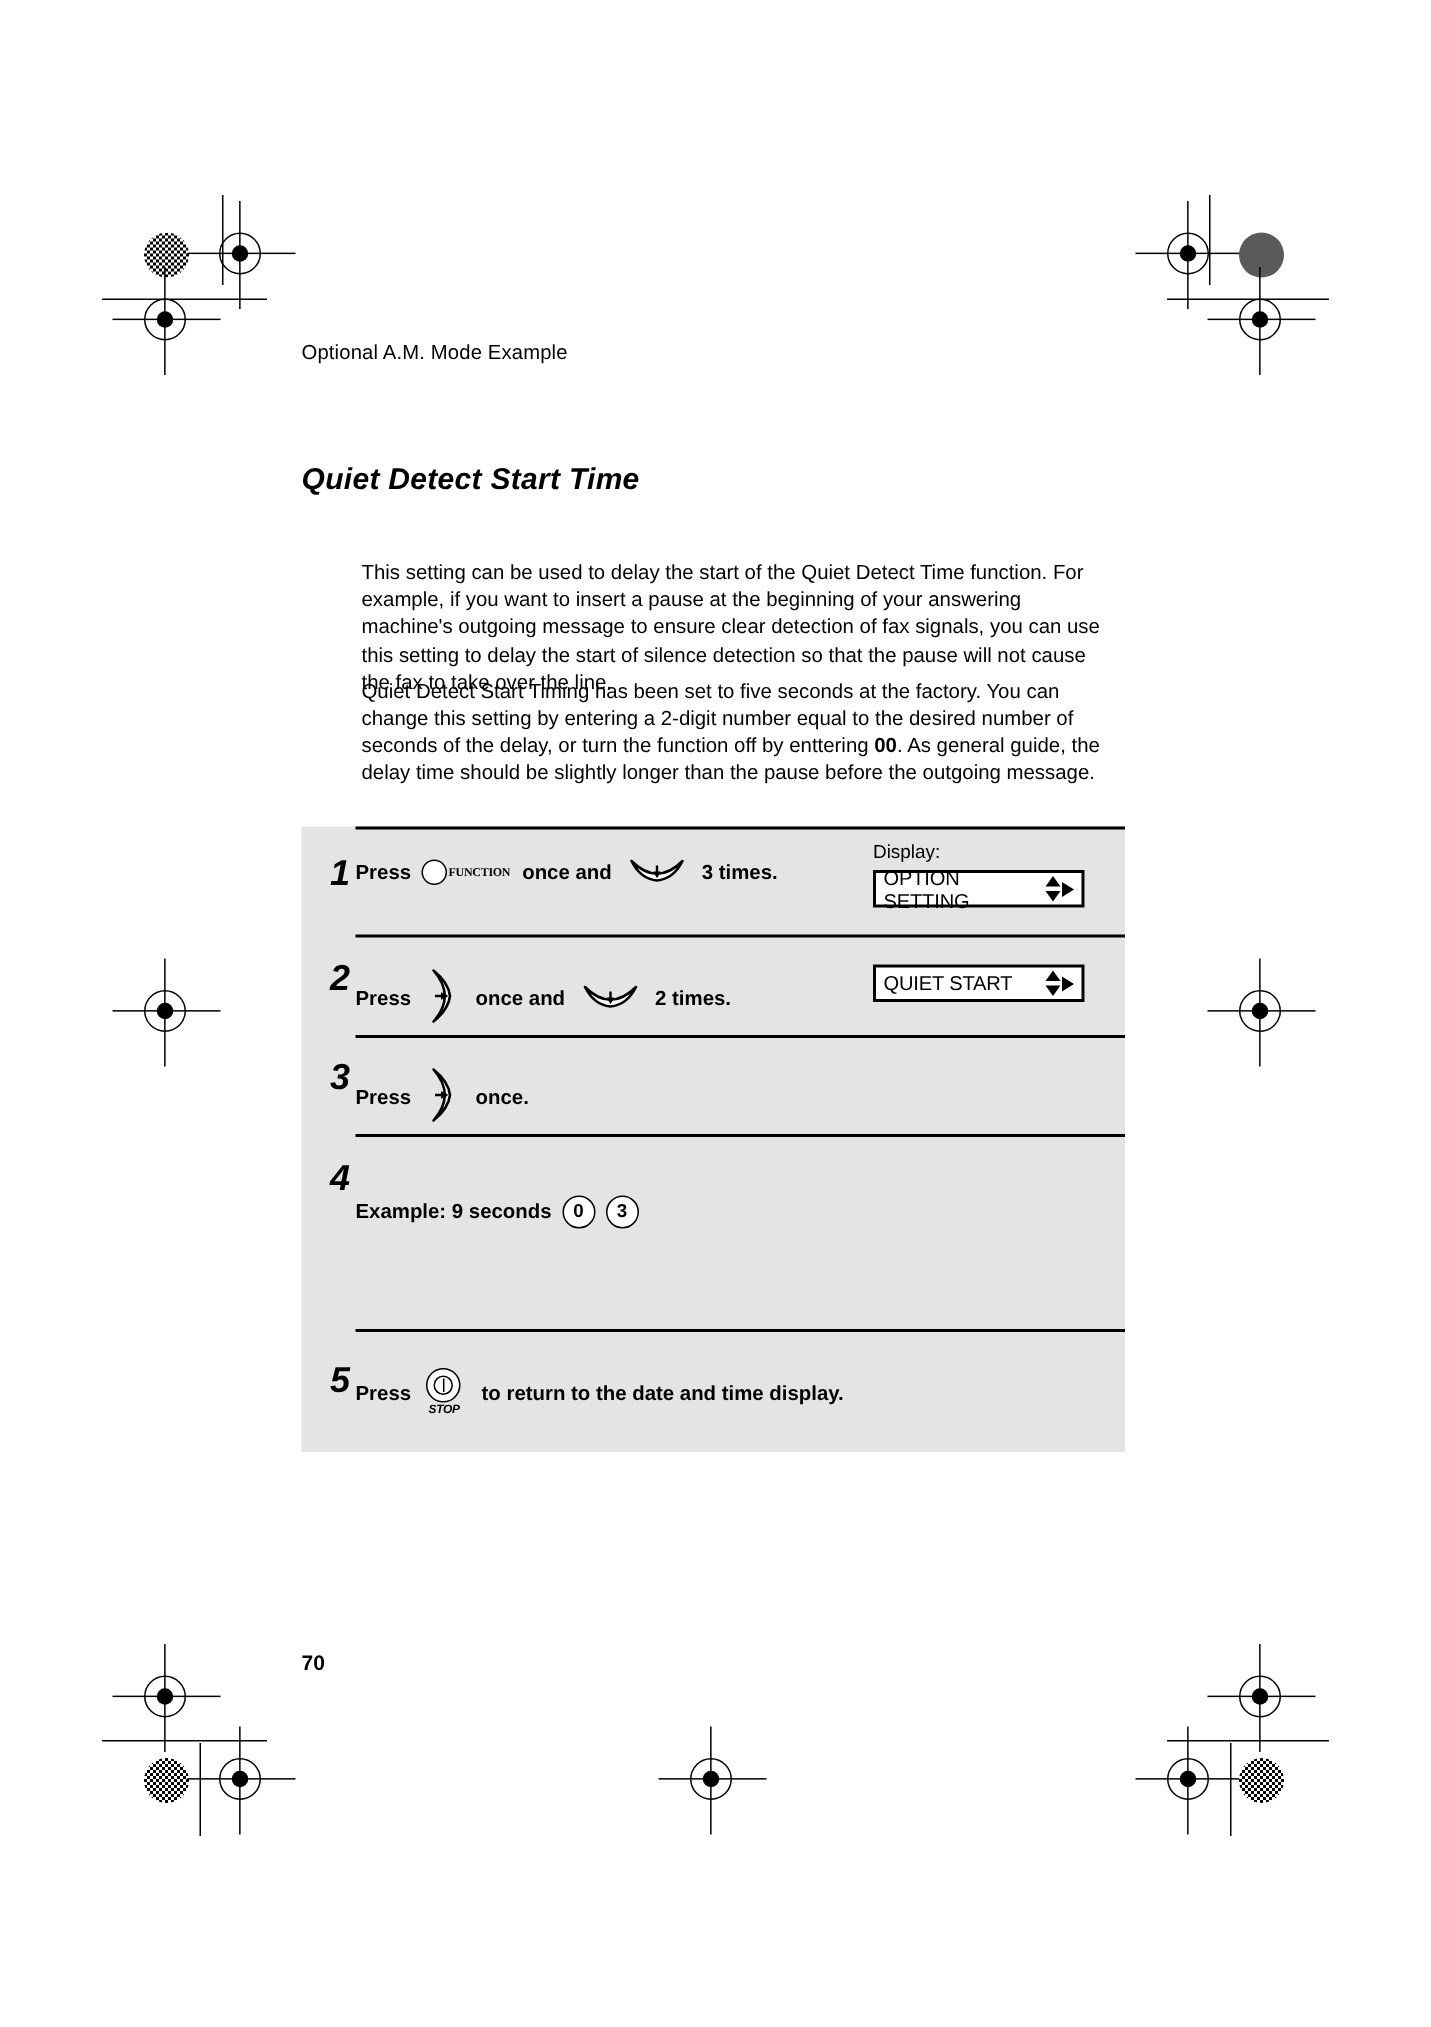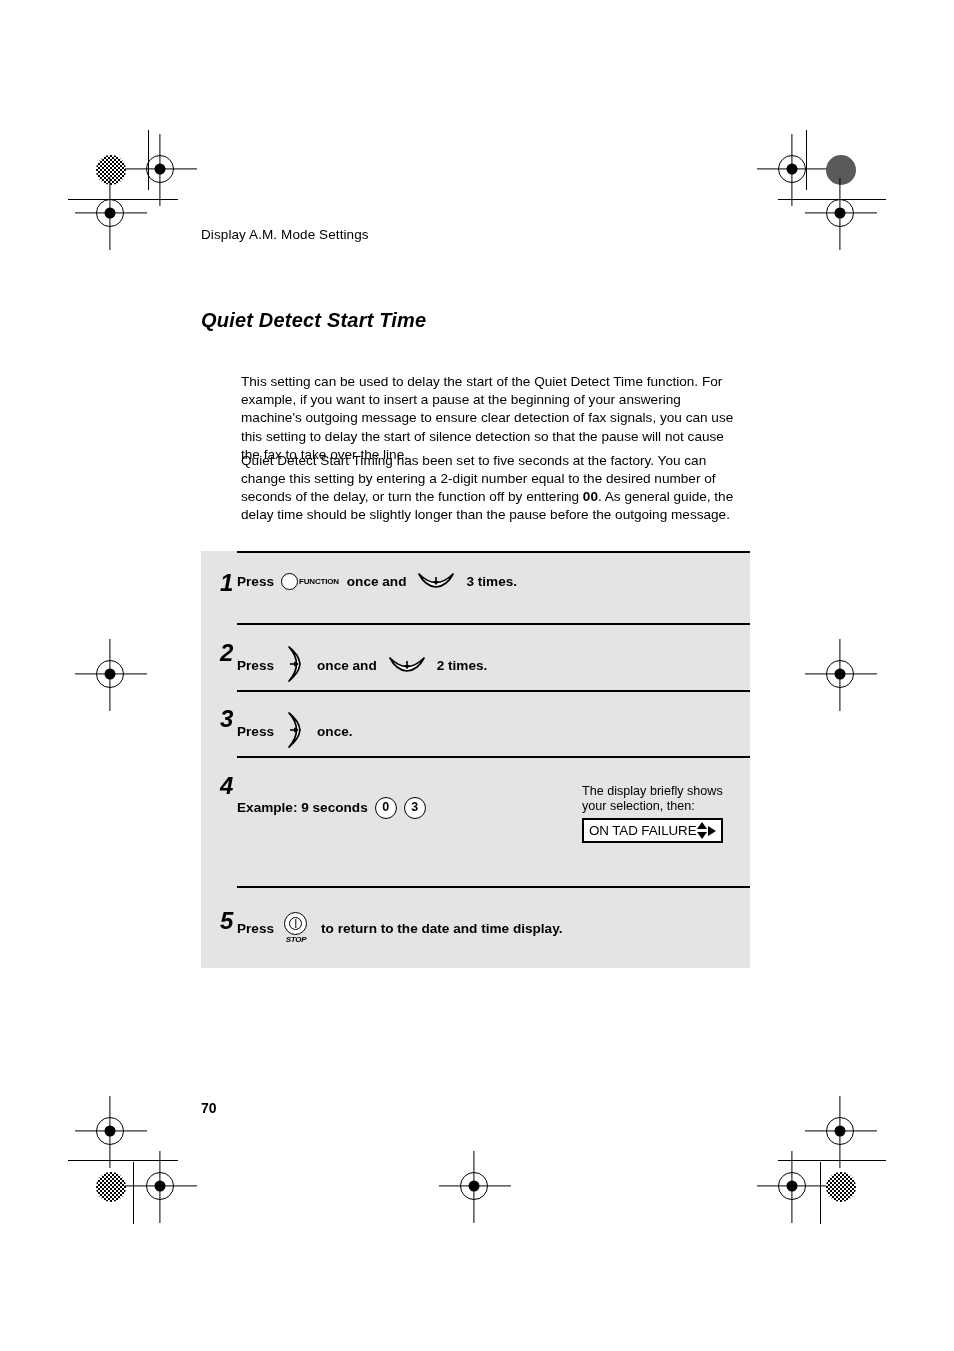--- a/index.html
+++ b/index.html
@@ -198,20 +198,21 @@
     border: 1.6px solid #000;
     border-radius: 50%;
     background: #fff;
     box-sizing: border-box;
   }
   .fnlabel {
     font-size: 8px;
     font-weight: bold;
     letter-spacing: -0.2px;
     margin-left: 1px;
+    font-family: Liberation Serif, serif;
   }
 
   .numkey {
     display: inline-flex;
     align-items: center;
     justify-content: center;
     width: 22px; height: 22px;
     border: 1.6px solid #000;
     border-radius: 50%;
     background: #fff;
@@ -337,21 +338,21 @@
     <span class="v"></span>
   </div>
 <div class="mark reg" style="left:778px; top:1172px;">
     <span class="h"></span>
     <span class="v"></span>
   </div>
 <div class="mark dot-half" style="left:826px; top:1172px;"></div>
 <div class="mark trim trim-v" style="left:133px; top:1162px; height:62px;"></div>
 <div class="mark trim trim-v" style="left:820px; top:1162px; height:62px;"></div>
 
-<div class="running-head">Display A.M. Mode Settings</div>
+<div class="running-head">Optional A.M. Mode Example</div>
 
 <h1 class="section-title">Quiet Detect Start Time</h1>
 
 <p class="para" id="para1">This setting can be used to delay the start of the Quiet Detect Time function. For example, if you want to insert a pause at the beginning of your answering machine's outgoing message to ensure clear detection of fax signals, you can use this setting to delay the start of silence detection so that the pause will not cause the fax to take over the line.</p>
 
 <p class="para" id="para2"><span>Quiet Detect Start Timing has been set to five seconds at the factory. You can change this setting by entering a 2-digit number equal to the desired number of seconds of the delay, or turn the function off by enttering </span><b>00</b><span>. As general guide, the delay time should be slightly longer than the pause before the outgoing message.</span></p>
 
 <div class="steps">
 
   <div class="step" style="height:72px;">
@@ -367,20 +368,33 @@
           </span>
           <span class="t">once and</span>
           <span class="keyicon" style="margin:0 8px;">
             <svg width="38" height="22" viewBox="0 0 38 22" aria-hidden="true">
               <path d="M2 5 Q19 22 36 5 Q30 17 19 18 Q8 17 2 5 Z" fill="#ffffff" stroke="#000000" stroke-width="1.7" stroke-linejoin="round"></path>
               <path d="M19 8 L19 15" stroke="#000000" stroke-width="1.6"></path>
               <path d="M16.5 12 L19 16.5 L21.5 12 Z" fill="#000000"></path>
             </svg>
           </span>
           <span class="t">3 times.</span>
+        </div>
+      </div>
+      <div class="step-right" style="padding-top:10px;">
+        <div class="display-label">Display:</div>
+        <div class="lcd">
+          <span class="lcd-text">OPTION SETTING</span>
+          <span class="lcd-arrows">
+            <span class="updown">
+                <i class="u"></i>
+                <i class="d"></i>
+              </span>
+            <span class="tri-right"></span>
+          </span>
         </div>
       </div>
     </div>
   </div>
 
   <div class="step" style="height:67px;">
     <div class="rule rule-top"></div>
     <div class="step-num" style="padding-top:16px;">2</div>
     <div class="step-body">
       <div class="step-left" style="padding-top:22px;">
@@ -397,20 +411,32 @@
           <span class="keyicon" style="margin:0 8px;">
             <svg width="38" height="22" viewBox="0 0 38 22" aria-hidden="true">
               <path d="M2 5 Q19 22 36 5 Q30 17 19 18 Q8 17 2 5 Z" fill="#ffffff" stroke="#000000" stroke-width="1.7" stroke-linejoin="round"></path>
               <path d="M19 8 L19 15" stroke="#000000" stroke-width="1.6"></path>
               <path d="M16.5 12 L19 16.5 L21.5 12 Z" fill="#000000"></path>
             </svg>
           </span>
           <span class="t">2 times.</span>
         </div>
       </div>
+      <div class="step-right" style="padding-top:20px;">
+        <div class="lcd">
+          <span class="lcd-text">QUIET START</span>
+          <span class="lcd-arrows">
+            <span class="updown">
+                <i class="u"></i>
+                <i class="d"></i>
+              </span>
+            <span class="tri-right"></span>
+          </span>
+        </div>
+      </div>
     </div>
   </div>
 
   <div class="step" style="height:66px;">
     <div class="rule rule-top"></div>
     <div class="step-num" style="padding-top:15px;">3</div>
     <div class="step-body">
       <div class="step-left" style="padding-top:21px;">
         <div class="line">
           <span>Press</span>
@@ -431,34 +457,20 @@
     <div class="rule rule-top"></div>
     <div class="step-num" style="padding-top:16px;">4</div>
     <div class="step-body">
       <div class="step-left" style="padding-top:21px; line-height:19.5px;">
         <div class="step-sub" style="margin-top:20px;">
           <span>Example: 9 seconds</span>
           <span class="numkey">0</span>
           <span class="numkey">3</span>
         </div>
       </div>
-      <div class="step-right" style="padding-top:28px;">
-        <div class="display-label" style="margin-bottom:0;">The display briefly shows</div>
-        <div class="display-label">your selection, then:</div>
-        <div class="lcd">
-          <span class="lcd-text">ON TAD FAILURE</span>
-          <span class="lcd-arrows">
-            <span class="updown">
-                <i class="u"></i>
-                <i class="d"></i>
-              </span>
-            <span class="tri-right"></span>
-          </span>
-        </div>
-      </div>
     </div>
   </div>
 
   <div class="step" style="height:82px;">
     <div class="rule rule-top"></div>
     <div class="step-num" style="padding-top:21px;">5</div>
     <div class="step-body">
       <div class="step-left" style="padding-top:26px; flex:1 1 auto;">
         <div class="line">
           <span>Press</span>

